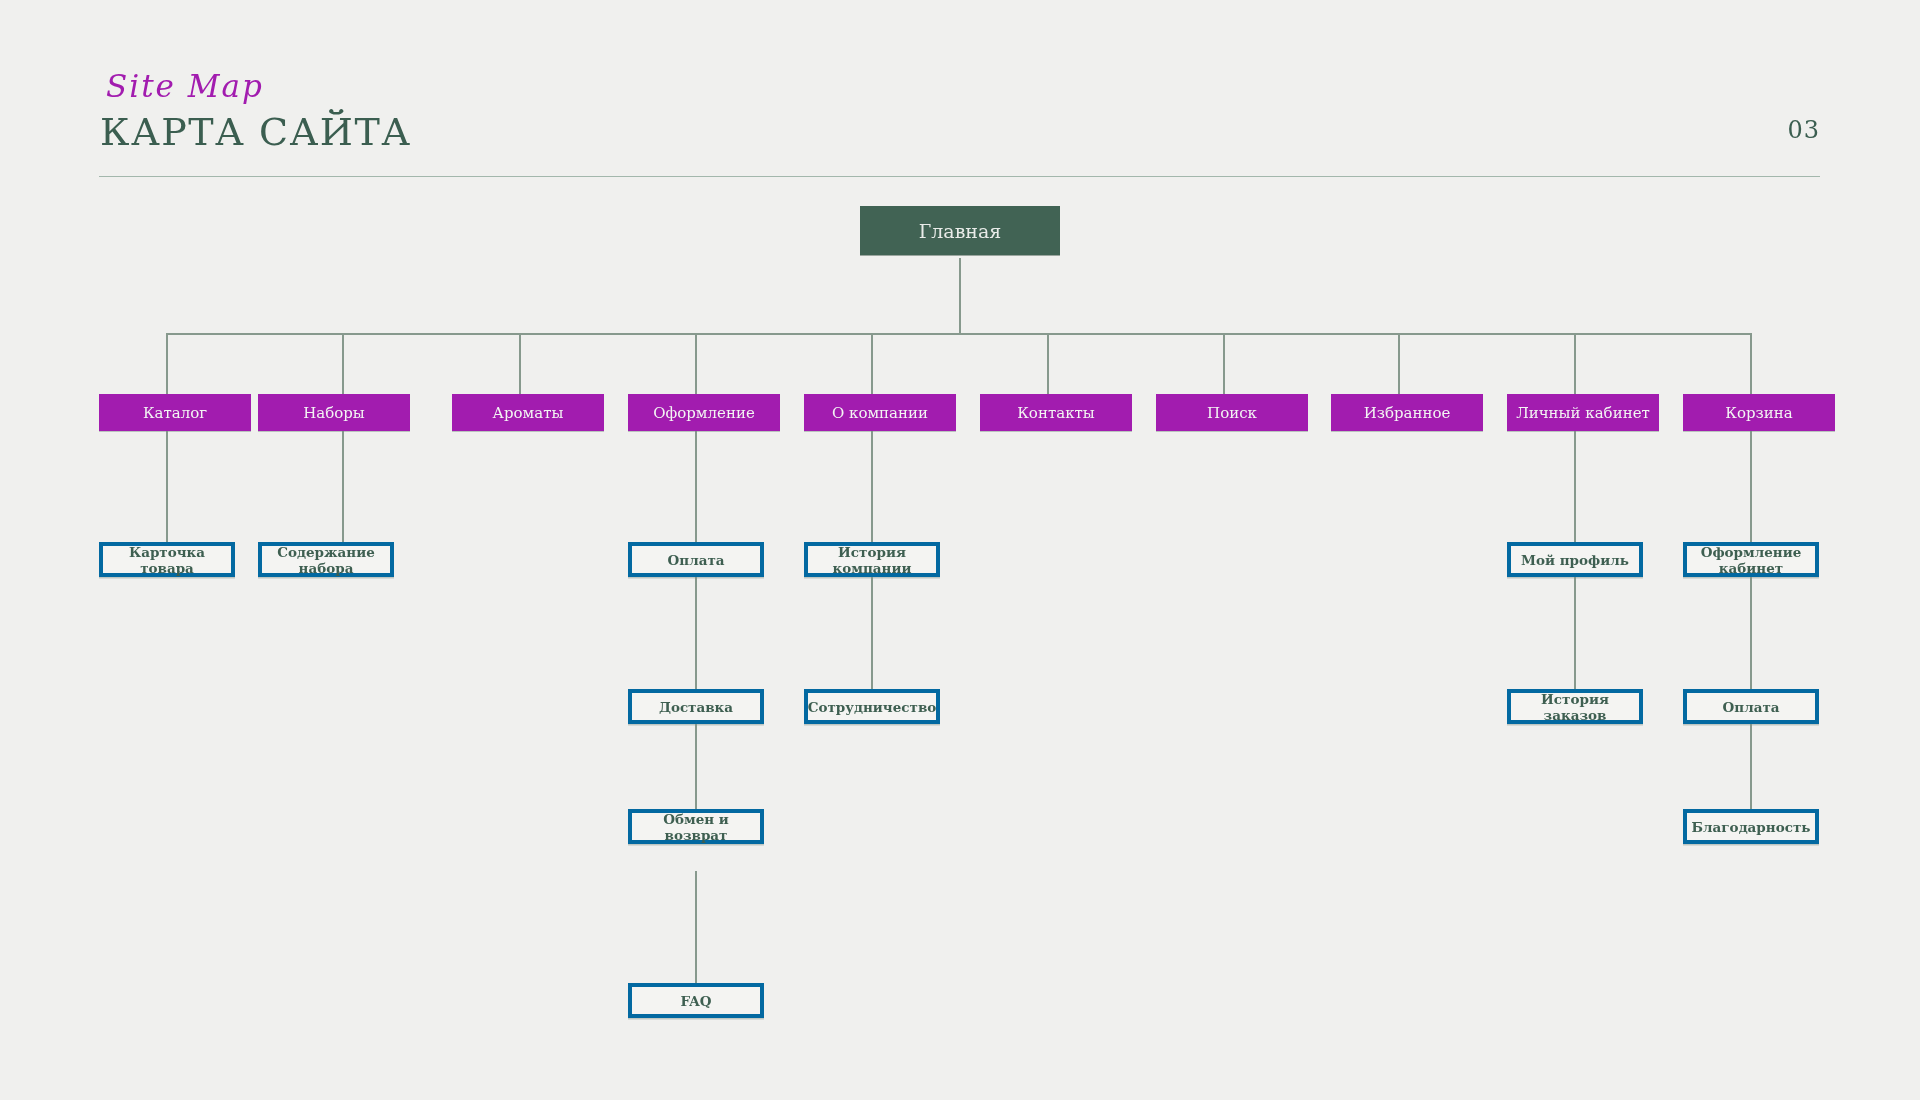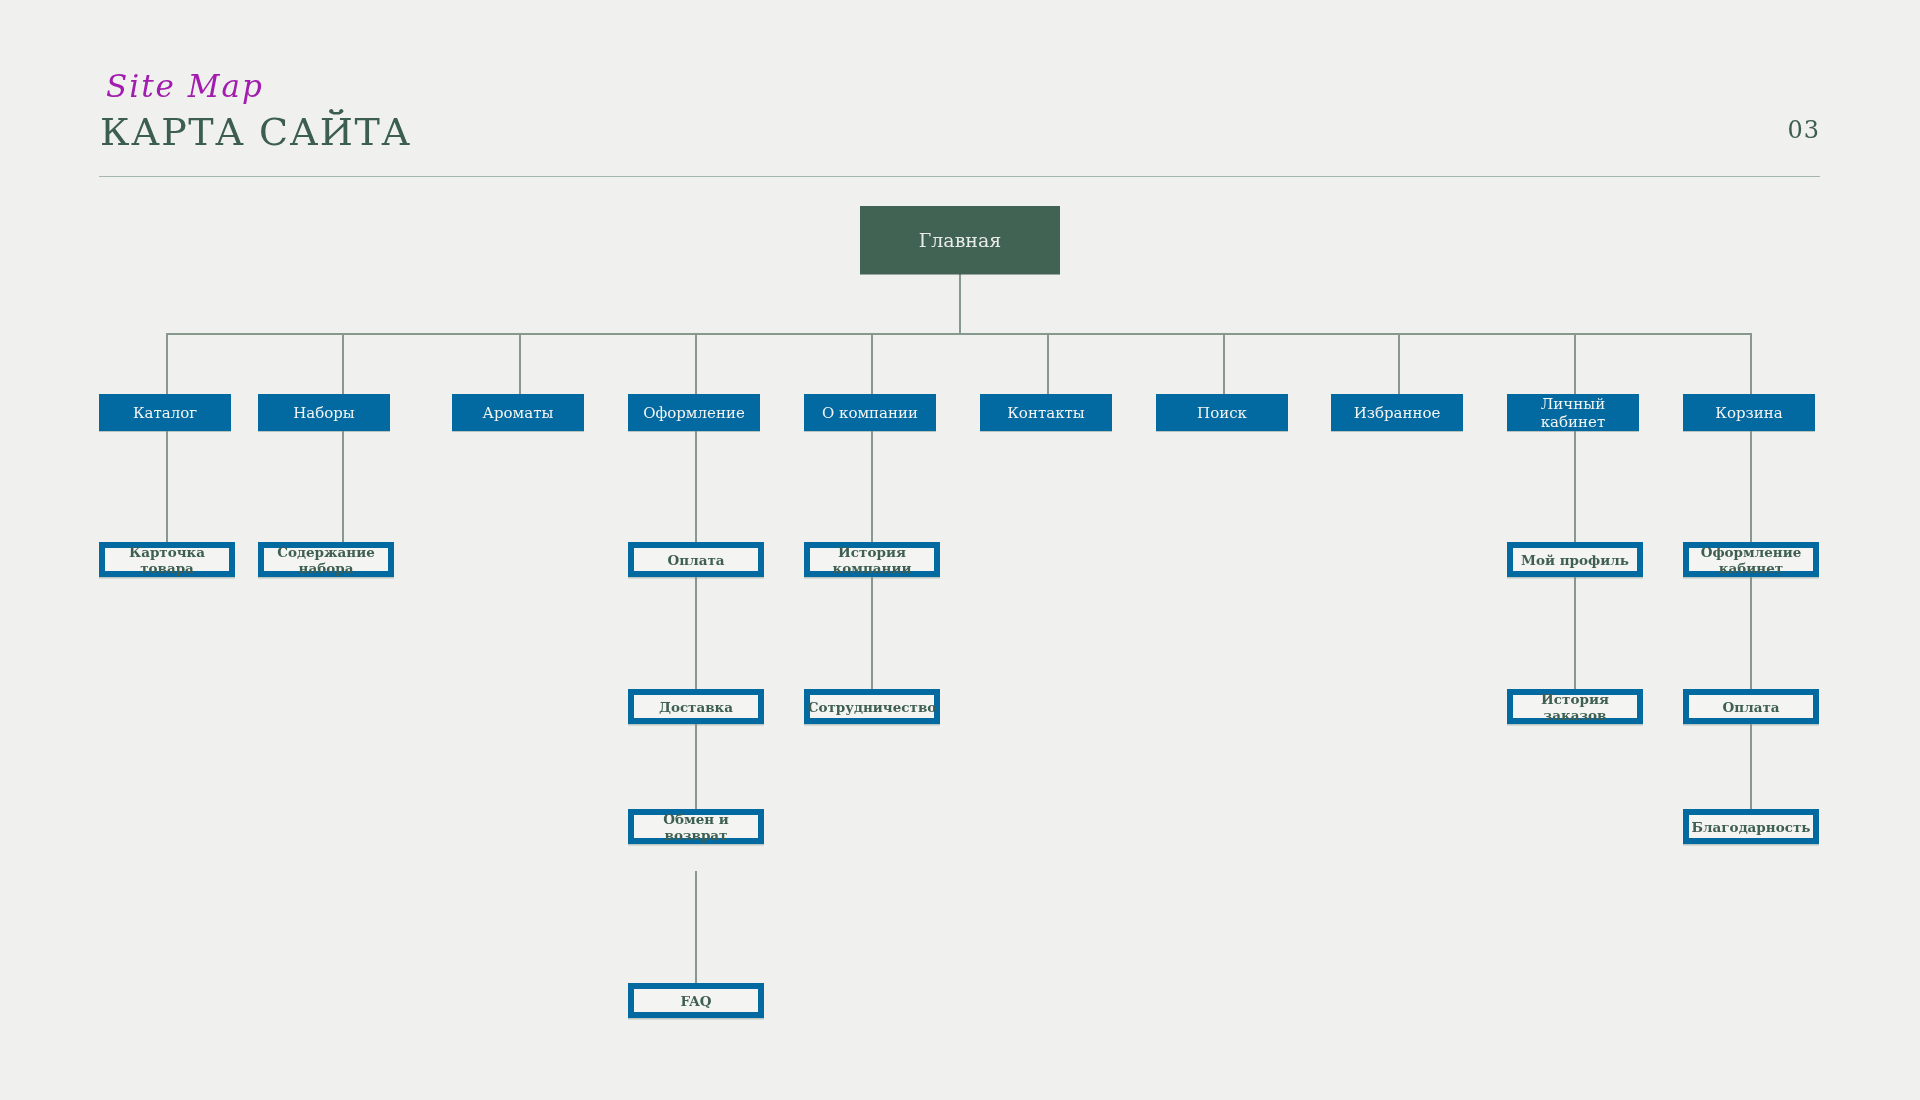--- a/index.html
+++ b/index.html
@@ -33,32 +33,32 @@
     background:#a3b7ac;
   }
 
   
   .node{
     position:absolute;
     display:flex;align-items:center;justify-content:center;
     text-align:center;box-sizing:border-box;
   }
   .root-node{
-    left:860px;top:206px;width:200px;height:68px;
+    left:860px;top:206px;width:200px;height:49px;
     background:#416354;color:#e8ebe8;font-size:19px;
     box-shadow:0 1px 0 rgba(50,75,62,.45);
   }
   .branch-node{
-    top:394px;width:132px;height:37px;
-    background:#0369a1;color:#f3f5f3;font-size:15px;
+    top:394px;width:152px;height:37px;
+    background:#a21caf;color:#f3f5f3;font-size:15px;
     box-shadow:0 1px 0 rgba(120,140,130,.45);
   }
   .leaf-node{
     width:136px;height:35px;
-    background:#f4f4f2;border:6px solid #0369a1;
+    background:#f4f4f2;border:4px solid #0369a1;
     color:#3e5f51;font-size:13.5px;font-weight:bold;
     box-shadow:0 1.5px 0 rgba(130,148,139,.45);
     padding:0 2px;
   }
   
   .c1{left:99px}.c2{left:258px}.c3{left:452px}.c4{left:628px}.c5{left:804px}
   .c6{left:980px}.c7{left:1156px}.c8{left:1331px}.c9{left:1507px}.c10{left:1683px}
   
   .r3{top:542px}.r4{top:689px}.r5{top:809px}.r6{top:983px}
 

